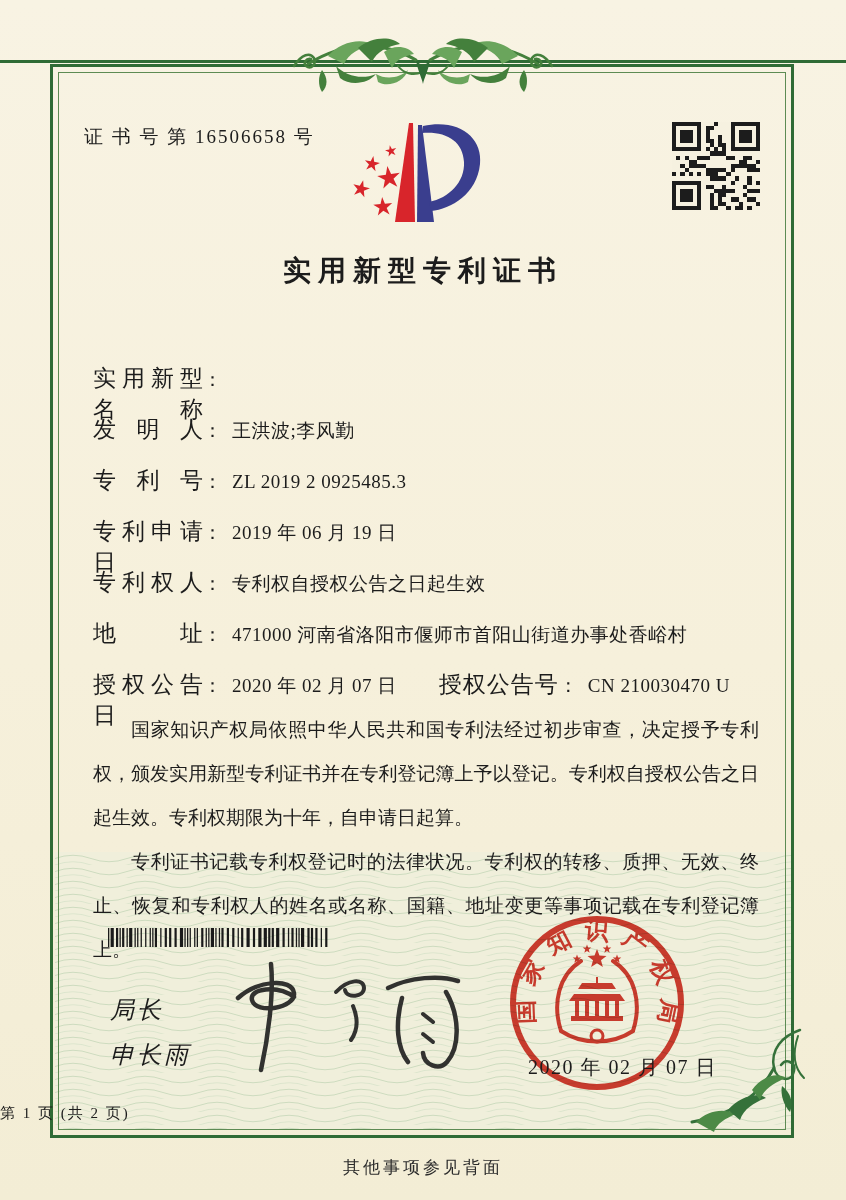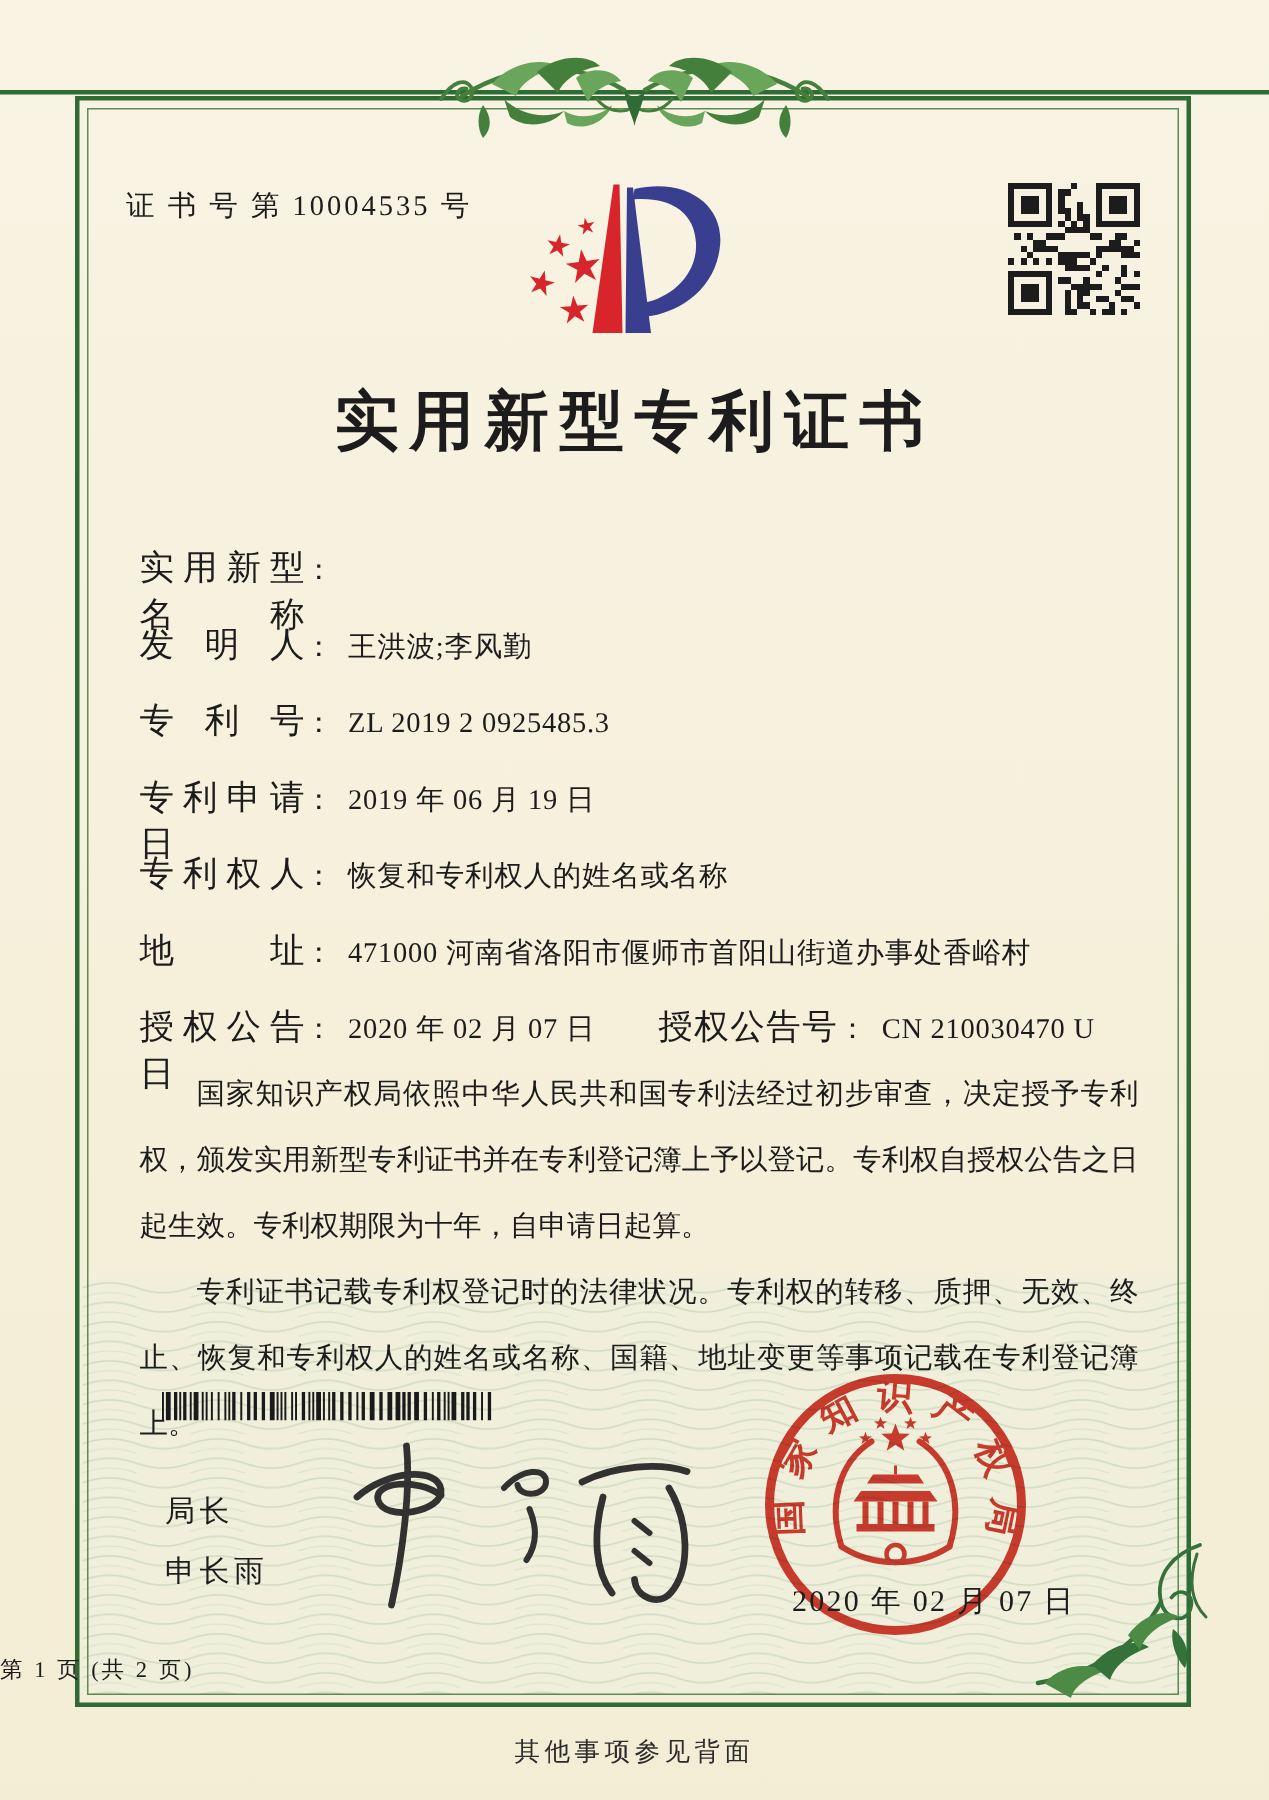--- a/index.html
+++ b/index.html
@@ -9,34 +9,34 @@
     font-family:"Liberation Serif","DejaVu Serif",serif;color:#1c1c1c;
   }
   .top-rule{position:absolute;left:0;top:60px;width:846px;height:3px;background:#2f6b35;
     box-shadow:0 4px 0 -2px #7aa571;z-index:2;}
   .border-a{position:absolute;left:50px;top:64px;width:738px;height:1068px;border:3px solid #2f6b35;z-index:2;}
   .border-b{position:absolute;left:58px;top:72px;width:726px;height:1056px;border:1px solid #5d8b53;z-index:2;}
   .guilloche{position:absolute;left:55px;top:852px;z-index:1;}
   .cert-no{position:absolute;left:84px;top:124px;font-size:19px;letter-spacing:2px;z-index:3;}
   .logo{position:absolute;left:345px;top:110px;z-index:3;}
   .qr{position:absolute;left:672px;top:122px;z-index:3;}
-  .title{position:absolute;left:0;top:252px;width:846px;text-align:center;font-size:43px;
+  .title{position:absolute;left:0;top:252px;width:846px;text-align:center;font-size:28px;
     font-weight:700;letter-spacing:7px;z-index:3;}
   .fields{position:absolute;left:93px;top:363px;width:670px;z-index:3;}
   .field-row{display:flex;align-items:baseline;height:25px;margin-bottom:26px;font-size:19px;}
   .field-label{display:inline-block;width:110px;font-size:23px;text-align:justify;text-align-last:justify;}
   .field-colon{margin-right:10px;}
   .field-value{letter-spacing:0.5px;white-space:nowrap;}
   .grant-extra{display:flex;align-items:baseline;margin-left:42px;}
   .grant-extra .field-label{width:auto;letter-spacing:1px;text-align-last:auto;}
   .body-text{position:absolute;left:93px;top:708px;width:666px;font-size:19px;line-height:44px;
     text-align:justify;z-index:3;}
   .body-text p{margin:0;text-indent:2em;}
   .barcode{position:absolute;left:108px;top:928px;z-index:3;}
-  .director{position:absolute;left:110px;top:994px;font-size:20px;letter-spacing:3px;z-index:3;}
+  .director{position:absolute;left:110px;top:994px;font-size:24px;letter-spacing:3px;z-index:3;font-style:italic;}
   .director div{margin-bottom:13px;}
   .signature{position:absolute;left:218px;top:952px;z-index:4;}
   .seal{position:absolute;left:497px;top:903px;z-index:5;mix-blend-mode:multiply;opacity:.94;}
   .seal-date{position:absolute;left:528px;top:1054px;font-size:20px;letter-spacing:1.5px;z-index:6;}
   .page-foot{position:absolute;left:0;top:1104px;width:846px;text-align:left;font-size:15px;
     letter-spacing:2px;z-index:3;}
   .back-note{position:absolute;left:0;top:1156px;width:846px;text-align:center;font-size:17px;
     letter-spacing:3px;color:#2b2b2b;z-index:3;}
   .ornament{position:absolute;left:288px;top:14px;z-index:3;}
   .corner-flourish{position:absolute;left:686px;top:1026px;z-index:4;}
@@ -84,21 +84,21 @@
       <path d="M114,4 C96,10 84,24 88,42 C91,55 106,57 108,45 C110,36 100,32 95,39"></path>
       <path d="M88,42 C72,72 42,90 6,96" stroke-width="3"></path>
       <path d="M10,96 C22,84 38,82 50,88 C40,92 30,98 28,106" fill="#4c8a46" stroke="none"></path>
       <path d="M42,84 C54,70 72,66 80,72 C70,76 58,82 54,94 Z" fill="#35713a" stroke="none"></path>
       <path d="M66,64 C76,50 92,46 100,52 C90,56 78,62 74,74 Z" fill="#4c8a46" stroke="none"></path>
       <path d="M112,10 C106,28 108,42 118,52" stroke-width="2"></path>
       <path d="M96,60 C104,66 108,76 104,86 C98,80 94,68 96,60 Z" fill="#35713a" stroke="none"></path>
     </g>
   </svg>
 
-  <div class="cert-no">证 书 号 第 10004535 号</div>
+  <div class="cert-no">证 书 号 第 16506658 号</div>
 
   <svg class="logo" width="170" height="128" viewBox="0 0 170 128">
     <defs>
         <polygon id="star5" points="0,-1 0.22,-0.31 0.95,-0.31 0.36,0.12 0.59,0.81 0,0.38 -0.59,0.81 -0.36,0.12 -0.95,-0.31 -0.22,-0.31"></polygon>
       </defs>
     <g fill="#d8252b">
       <use href="#star5" transform="translate(46,41) scale(6) rotate(-12)"></use>
       <use href="#star5" transform="translate(27,54) scale(8) rotate(10)"></use>
       <use href="#star5" transform="translate(44,68) scale(12) rotate(-8)"></use>
       <use href="#star5" transform="translate(16,79) scale(9) rotate(14)"></use>
@@ -338,21 +338,21 @@
         <span class="field-value">ZL 2019 2 0925485.3</span>
     </div>
     <div class="field-row">
       <span class="field-label">专利申请日</span>
         <span class="field-colon">：</span>
         <span class="field-value">2019 年 06 月 19 日</span>
     </div>
     <div class="field-row">
       <span class="field-label">专利权人</span>
         <span class="field-colon">：</span>
-        <span class="field-value">恢复和专利权人的姓名或名称</span>
+        <span class="field-value">专利权自授权公告之日起生效</span>
     </div>
     <div class="field-row">
       <span class="field-label">地址</span>
         <span class="field-colon">：</span>
         <span class="field-value">471000 河南省洛阳市偃师市首阳山街道办事处香峪村</span>
     </div>
     <div class="field-row">
       <span class="field-label">授权公告日</span>
         <span class="field-colon">：</span>
         <span class="field-value">2020 年 02 月 07 日</span>

